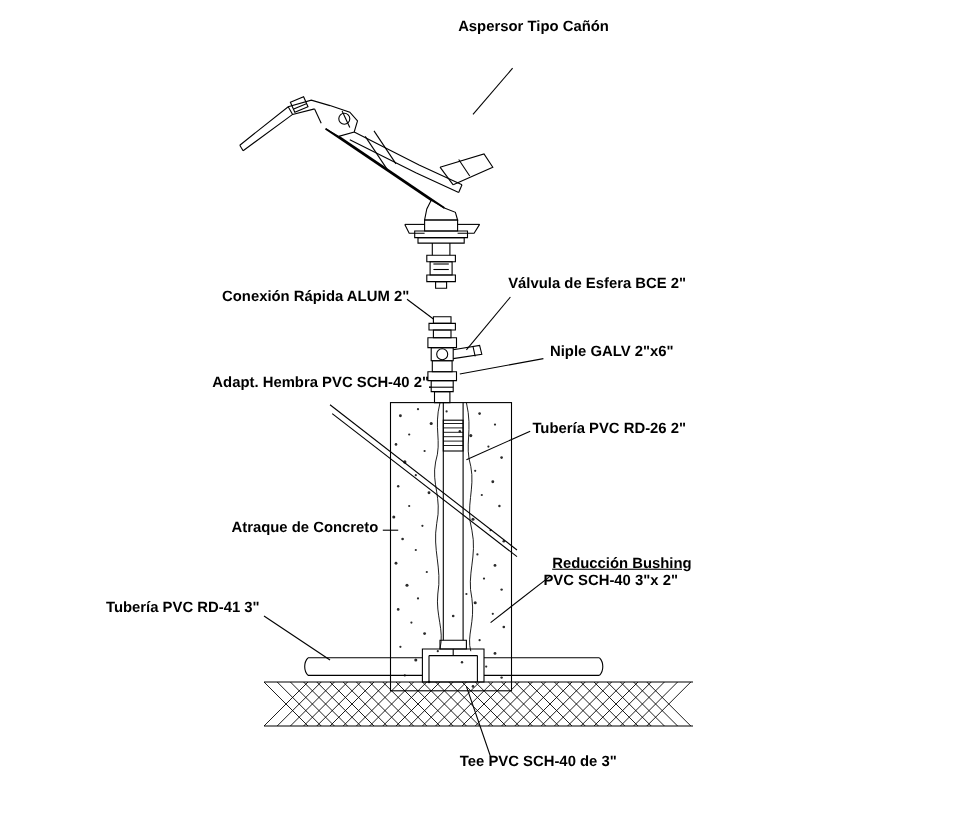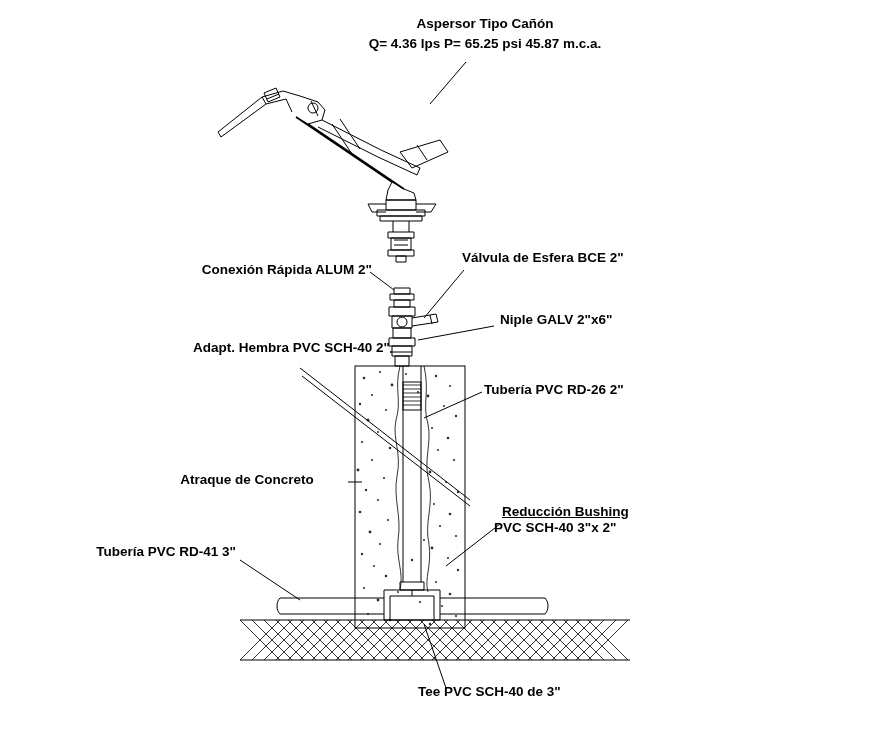--- a/index.html
+++ b/index.html
@@ -247,33 +247,32 @@
       <path class="ln" d="M500,524 L446,566"></path>
 
       <path class="ln" d="M240,560 L300,600"></path>
 
       <path class="ln" d="M446,688 L424,624"></path>
     </g>
 
   </svg>
 
   <div class="lbl c" style="left:305px; top:16px; width:360px;">Aspersor Tipo Cañón</div>
-  <div class="lbl c" style="left:285px; top:36px; width:400px;">Q= 4.36 lps P= 65.25 psi  45.87 m.c.a.</div>
 
   <div class="lbl r" style="left:130px; top:262px; width:242px;">Conexión Rápida ALUM 2"</div>
 
   <div class="lbl" style="left:462px; top:250px;">Válvula de Esfera BCE 2"</div>
 
   <div class="lbl" style="left:500px; top:312px;">Niple GALV 2"x6"</div>
 
   <div class="lbl r" style="left:140px; top:340px; width:250px;">Adapt. Hembra PVC SCH-40 2"</div>
 
   <div class="lbl" style="left:484px; top:382px;">Tubería PVC RD-26 2"</div>
 
-  <div class="lbl r" style="left:150px; top:472px; width:194px;text-align:center;">Atraque de Concreto</div>
+  <div class="lbl r" style="left:150px; top:472px; width:194px;">Atraque de Concreto</div>
 
   <div class="lbl" style="left:502px; top:504px;text-decoration:underline;">Reducción Bushing</div>
   <div class="lbl" style="left:494px; top:520px;">PVC SCH-40 3"x 2"</div>
 
   <div class="lbl r" style="left:30px; top:544px; width:206px;">Tubería PVC RD-41 3"</div>
 
   <div class="lbl" style="left:418px; top:684px;">Tee PVC SCH-40 de 3"</div>
 
 </div>
 

